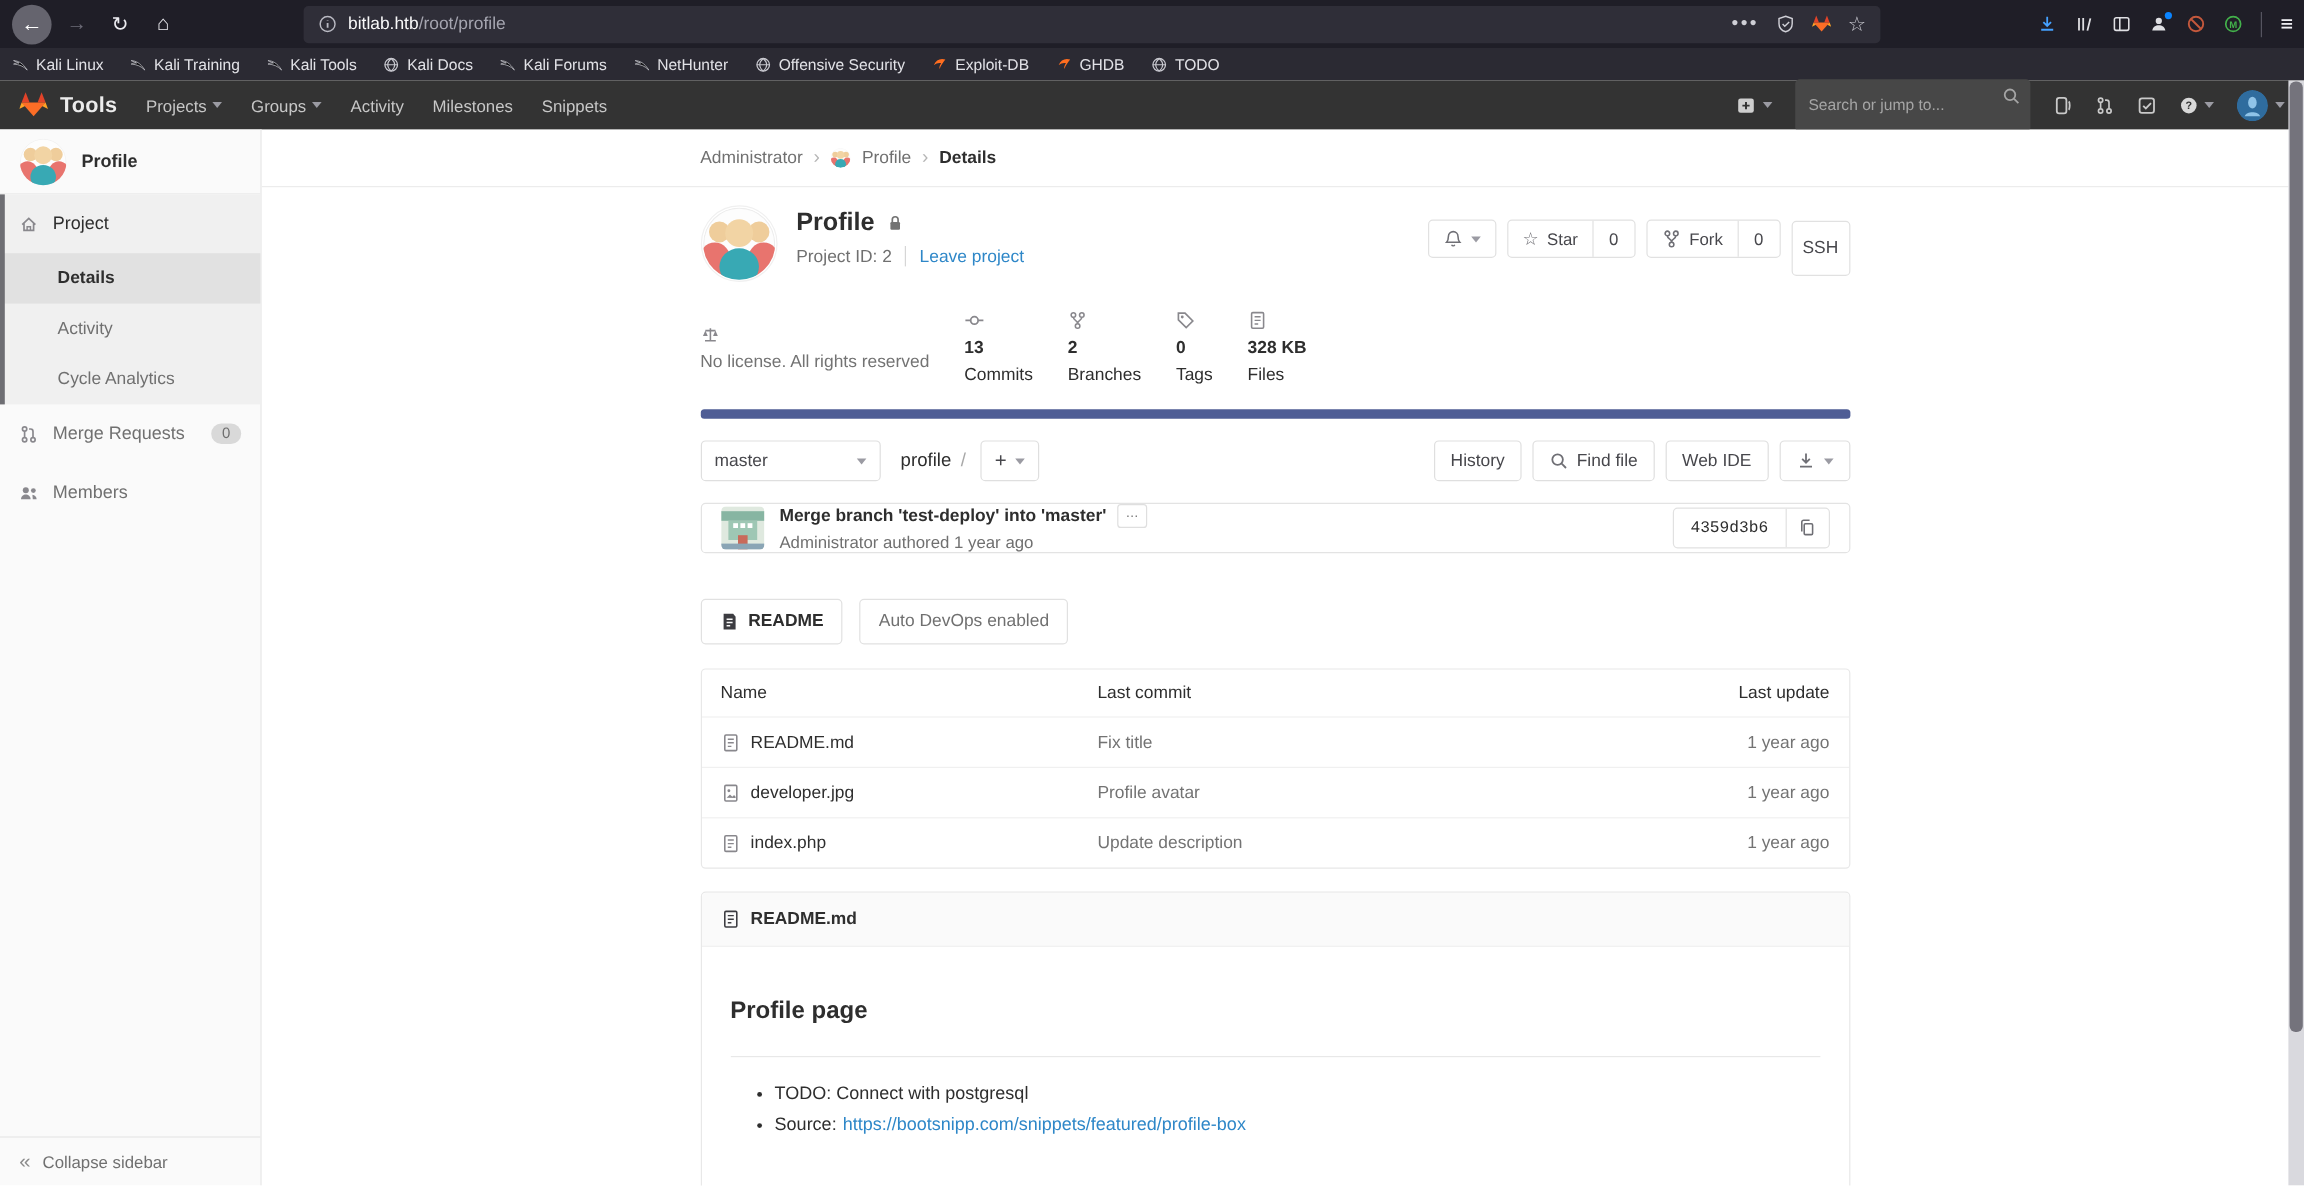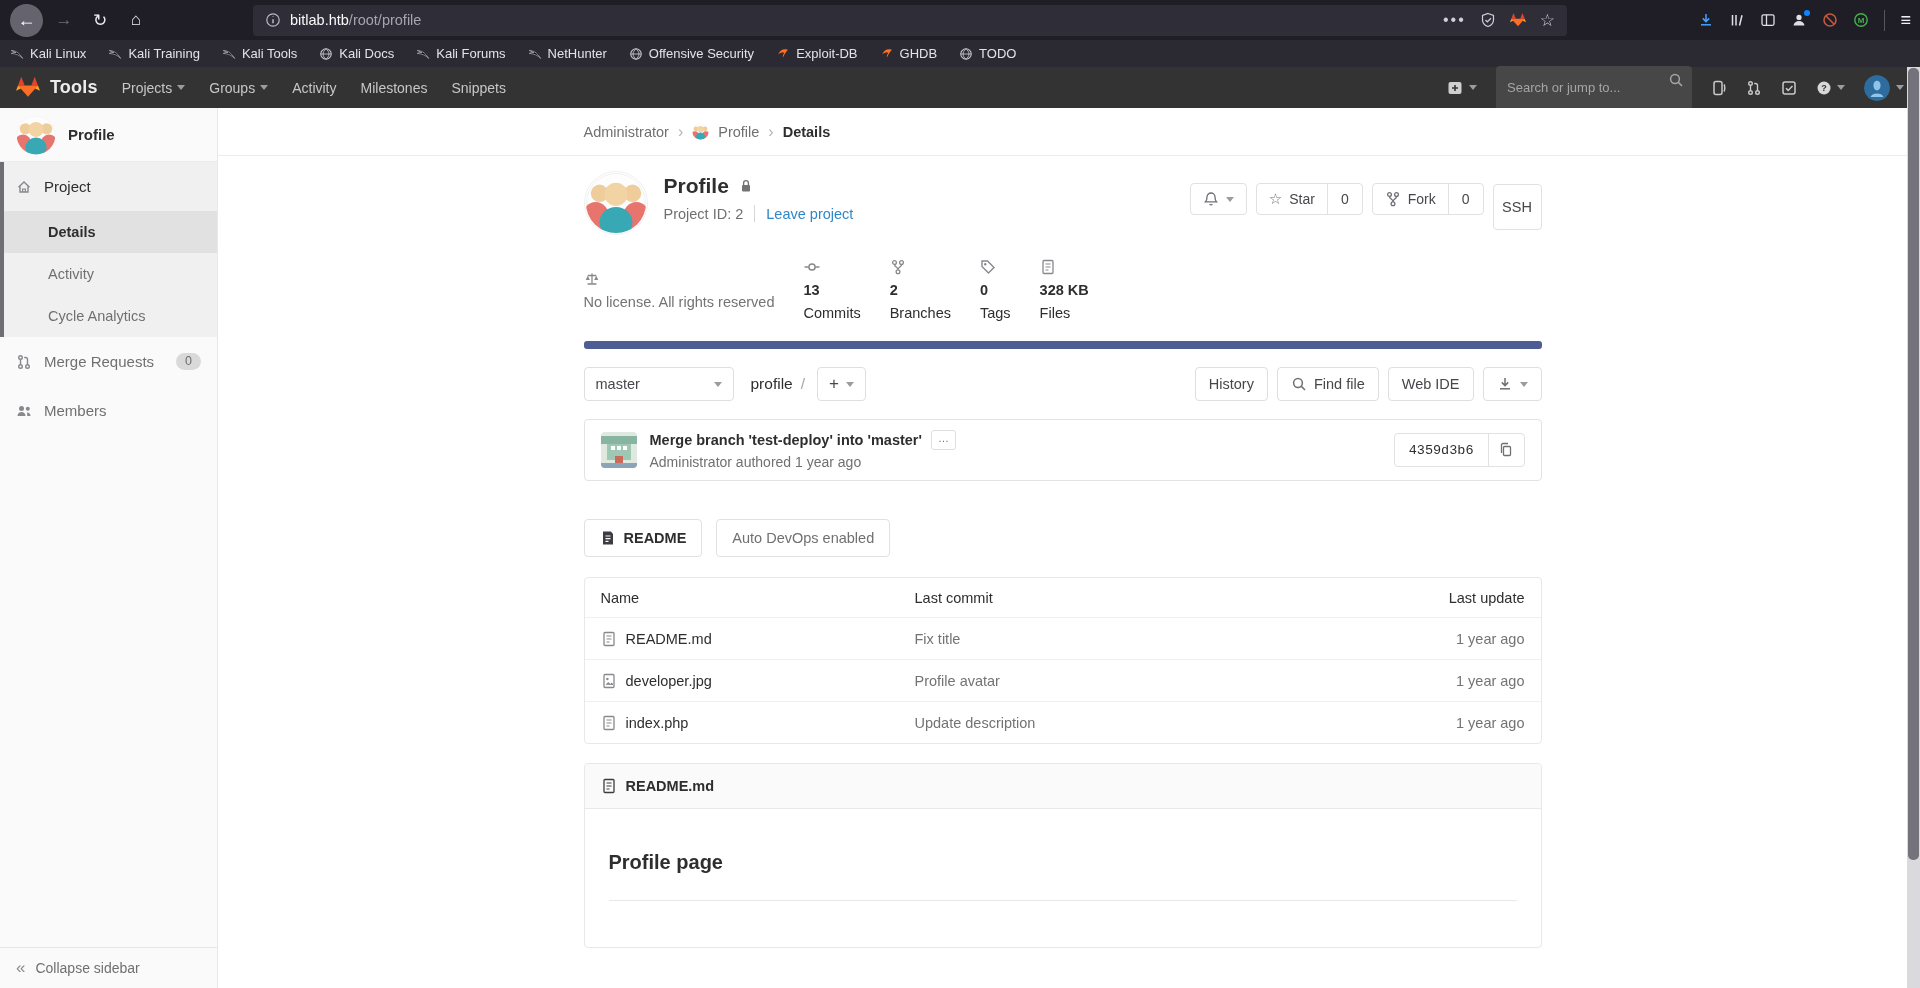--- a/index.html
+++ b/index.html
@@ -96,21 +96,21 @@
   .treectl { margin-top:18px; display:flex; align-items:center; }
   .bsel { width:150px; height:34px; border:1px solid #dfdfdf; border-radius:4px; display:flex;
     align-items:center; justify-content:space-between; padding:0 11px; font-size:14.5px; color:#47474c; }
   .tpath { margin-left:17px; font-size:15.5px; color:#2e2e2e; display:flex; align-items:center; gap:8px; }
   .tpath .slash { color:#a8a8a8; }
   .addbtn { margin-left:12px; height:34px; border:1px solid #dfdfdf; border-radius:4px; display:flex;
     align-items:center; gap:7px; padding:0 11px; color:#47474c; font-size:17px; }
   .treeR { margin-left:auto; display:flex; gap:9px;align-items:flex-end; }
   .btn34 { height:34px; border:1px solid #dfdfdf; border-radius:4px; background:#fff; display:inline-flex;
     align-items:center; gap:7px; padding:0 13px; font-size:14.5px; color:#47474c; }
-  .commitbox { margin-top:18px; border:1px solid #e3e3e3; border-radius:4px; padding:10px 16px;
+  .commitbox { margin-top:18px; border:1px solid #e3e3e3; border-radius:4px; padding:0 16px;
     display:flex; align-items:center; }
   .cav { width:36px; height:36px; border-radius:4px; overflow:hidden; flex:none; }
   .ctext { margin-left:13px; }
   .ctitle { font-size:14.5px; font-weight:700; color:#2e2e2e; display:flex; align-items:center; gap:9px; }
   .morebtn { border:1px solid #dfdfdf; border-radius:3px; font-size:11px; color:#707070; line-height:1;
     padding:2px 6px 5px; font-weight:400; }
   .cmeta { margin-top:4px; font-size:14px; color:#707070; }
   .shagrp { margin-left:auto; display:flex; align-items:stretch; height:34px; border:1px solid #e1e1e1;
     border-radius:4px; overflow:hidden; background:#fff; }
   .sha { display:flex; align-items:center; padding:0 14px; font-family:"Liberation Mono", monospace;
@@ -739,20 +739,26 @@
 
         <div class="rcard">
           <div class="rchead">
             <svg class="i">
                 <use href="#sym-doc"></use>
               </svg>
             <span>README.md</span>
           </div>
           <div class="rcbody">
             <div class="rch">Profile page</div>
+            <ul>
+              <li>
+                <span>TODO: Connect with postgresql</span></li>
+              <li>
+                <span class="li-label">Source:</span><a class="link" href="#">https://bootsnipp.com/snippets/featured/profile-box</a></li>
+            </ul>
           </div>
         </div>
       </div>
     </div>
 
   </div>
   <div class="scrollbar">
     <div class="thumb"></div>
   </div>
 </div>

